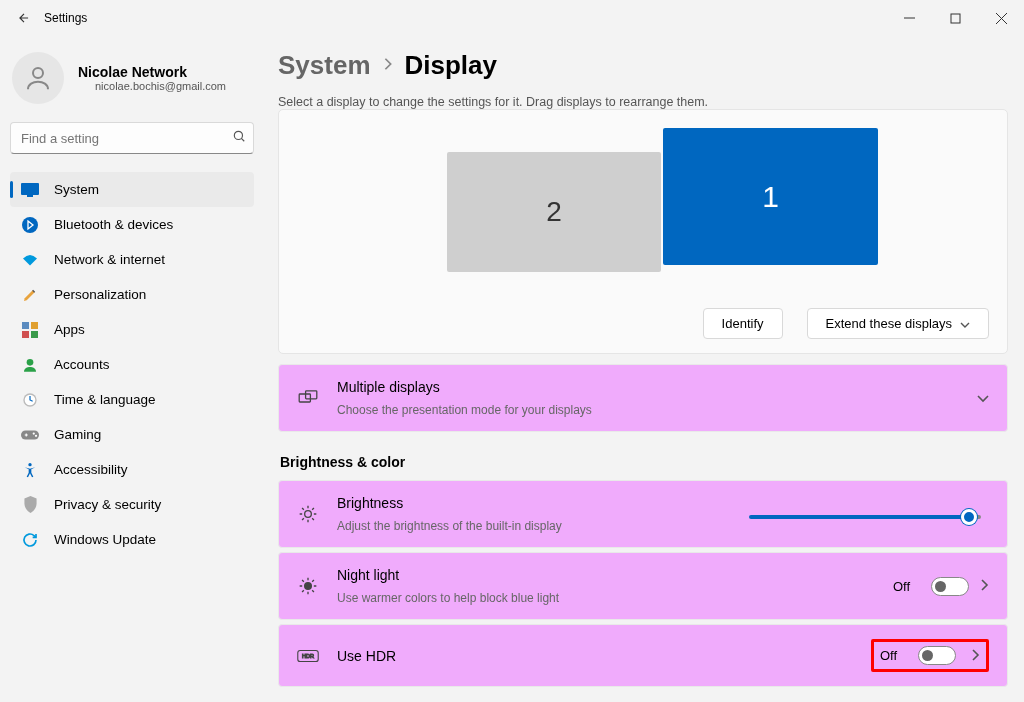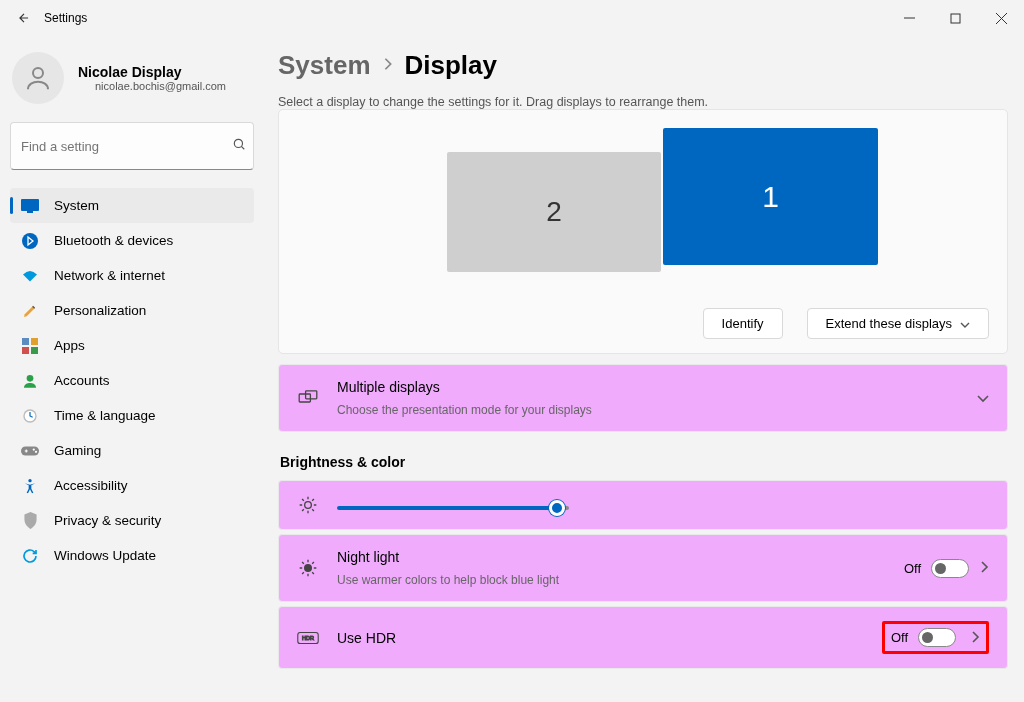--- a/index.html
+++ b/index.html
@@ -19,21 +19,21 @@
 
 
 .user-row { display: flex; align-items: center; padding: 6px 2px 18px 2px; }
 .avatar { width: 52px; height: 52px; border-radius: 50%; background: #e6e6e6; display: flex; align-items: center; justify-content: center; }
 .user-info { margin-left: 14px; }
 .user-name { font-size: 14px; font-weight: 600; }
 .user-email { font-size: 11px; color: #555; padding-left: 17px; }
 
 
 .search-wrap { position: relative; margin-bottom: 18px; }
-.search-input { width: 100%; height: 48px; padding: 0 32px 0 10px; font-size: 13px; background: #fdfdfd; border: 1px solid #d9d9d9; border-bottom: 1px solid #888; border-radius: 4px; }
+.search-input { width: 100%; height: 32px; padding: 0 32px 0 10px; font-size: 13px; background: #fdfdfd; border: 1px solid #d9d9d9; border-bottom: 1px solid #888; border-radius: 4px; }
 .search-icon-wrap { position: absolute; right: 8px; top: 50%; transform: translateY(-50%); }
 
 
 .nav-item { display: flex; align-items: center; height: 35px; padding: 0 10px; border-radius: 4px; cursor: pointer; font-size: 13.5px; position: relative; }
 .nav-item.active { background: #eaeaea; }
 .nav-item.active::before { content: ''; position: absolute; left: 0; top: 9px; bottom: 9px; width: 3px; background: #0067c0; border-radius: 2px; }
 .nav-icon { width: 20px; height: 20px; margin-right: 14px; display: flex; align-items: center; justify-content: center; }
 
 
 .breadcrumb { display: flex; align-items: center; gap: 12px; margin-top: 4px; margin-bottom: 14px; }
@@ -62,21 +62,21 @@
 
 .section-header { font-size: 14px; font-weight: 600; margin: 22px 0 10px 2px; }
 
 
 .slider-wrap { width: 232px; margin-right: 8px; }
 .slider { width: 100%; height: 4px; -webkit-appearance: none; background: linear-gradient(to right, #0067c0 0%, #0067c0 98%, #888 98%); border-radius: 2px; outline: none; }
 .slider::-webkit-slider-thumb { -webkit-appearance: none; width: 16px; height: 16px; border-radius: 50%; background: #0067c0; border: 3px solid #fff; box-shadow: 0 0 0 1px #0067c0; cursor: pointer; }
 .slider::-moz-range-thumb { width: 16px; height: 16px; border-radius: 50%; background: #0067c0; border: 3px solid #fff; box-shadow: 0 0 0 1px #0067c0; cursor: pointer; }
 
 
-.toggle-group { display: flex; align-items: center; gap: 10px; }
+.toggle-group { display: flex; align-items: center; gap: 21px; }
 .toggle-state { font-size: 13px; }
 .toggle { width: 38px; height: 19px; border-radius: 10px; border: 1px solid #888; background: #fff; position: relative; cursor: pointer; }
 .toggle-knob { position: absolute; left: 3px; top: 3px; width: 11px; height: 11px; border-radius: 50%; background: #666; }
 
 
 .hl { border: 3px solid #ff0000; border-radius: 2px; padding: 4px 6px; display: flex; align-items: center; gap: 10px; }
 </style>
 </head>
 <body>
 
@@ -110,21 +110,21 @@
 <div class="container">
   <div class="sidebar">
     <div class="user-row">
       <div class="avatar">
         <svg width="30" height="30" viewBox="0 0 24 24" fill="none" stroke="#888" stroke-width="1.6">
             <circle cx="12" cy="8" r="4"></circle>
             <path d="M4 21c0-4 4-6 8-6s8 2 8 6"></path>
           </svg>
       </div>
       <div class="user-info">
-        <div class="user-name">Nicolae Display</div>
+        <div class="user-name">Nicolae Network</div>
         <div class="user-email">nicolae.bochis@gmail.com</div>
       </div>
     </div>
 
     <div class="search-wrap">
       <input class="search-input" placeholder="Find a setting" style="">
       <span class="search-icon-wrap">
         <svg width="14" height="14" viewBox="0 0 24 24" fill="none" stroke="#555" stroke-width="2">
             <circle cx="11" cy="11" r="7"></circle>
             <line x1="21" y1="21" x2="16" y2="16"></line>
@@ -281,20 +281,24 @@
 
     <div class="section-header">Brightness &amp; color</div>
 
     <div class="setting-row">
       <span class="row-icon">
           <svg width="20" height="20" viewBox="0 0 24 24" fill="none" stroke="#444" stroke-width="1.6">
             <circle cx="12" cy="12" r="4"></circle>
             <path d="M12 2v3M12 19v3M2 12h3M19 12h3M4.9 4.9l2.1 2.1M17 17l2.1 2.1M4.9 19.1L7 17M17 7l2.1-2.1"></path>
           </svg>
         </span>
+      <div class="row-text">
+        <div class="row-title">Brightness</div>
+        <div class="row-sub">Adjust the brightness of the built-in display</div>
+      </div>
       <div class="slider-wrap">
         <input type="range" class="slider" min="0" max="100" value="98" style="">
       </div>
     </div>
 
     <div class="setting-row">
       <span class="row-icon">
           <svg width="20" height="20" viewBox="0 0 24 24" fill="none" stroke="#444" stroke-width="1.6">
             <circle cx="12" cy="12" r="4" fill="#444"></circle>
             <path d="M12 2v3M12 19v3M2 12h3M19 12h3M4.9 4.9l2.1 2.1M17 17l2.1 2.1M4.9 19.1L7 17M17 7l2.1-2.1"></path>

